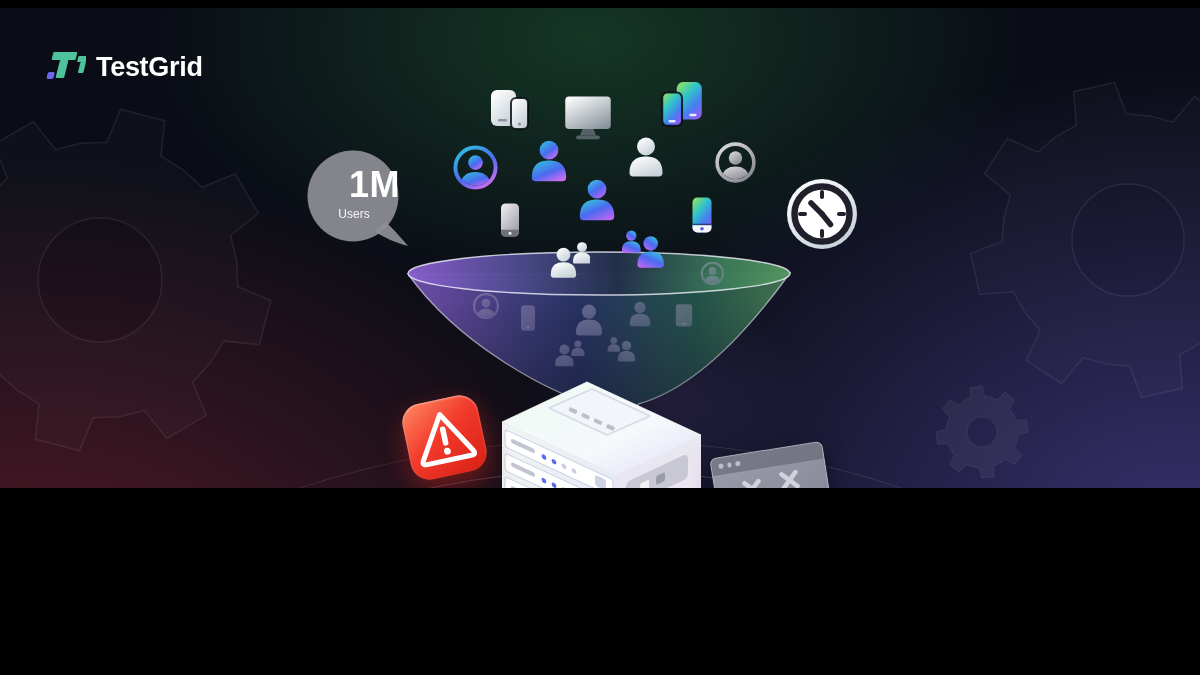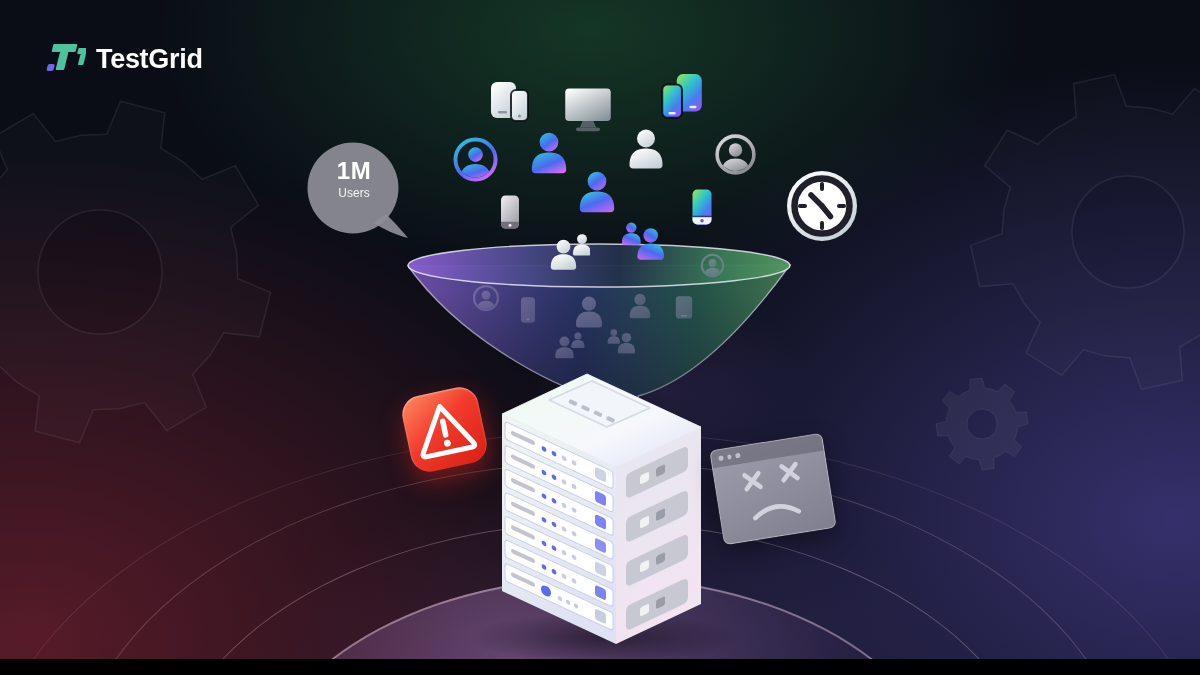--- a/index.html
+++ b/index.html
@@ -1,42 +1,43 @@
 <!DOCTYPE html>
 <html><head>
 <meta charset="utf-8">
 <style>
   html,body{margin:0;padding:0;background:#000;}
   #canvas{
-    position:relative;width:1200px;height:659px;overflow:hidden;
+    position:relative;width:1200px;height:480px;overflow:hidden;
     font-family:"Liberation Sans",sans-serif;
     background:
       radial-gradient(620px 360px at 590px 30px, rgba(22,62,40,.85), rgba(22,62,40,0) 70%),
       radial-gradient(950px 720px at 30px 640px, rgba(94,28,42,.92), rgba(94,28,42,0) 68%),
       radial-gradient(860px 640px at 1175px 520px, rgba(56,50,112,.95), rgba(56,50,112,0) 72%),
       radial-gradient(520px 300px at 600px 700px, rgba(74,54,104,.55), rgba(74,54,104,0) 72%),
       radial-gradient(200px 150px at 665px 390px, rgba(60,45,92,.4), rgba(60,45,92,0) 70%),
       #0a0d16;
+    margin-top: 8px;
   }
   .ring{position:absolute;border-radius:50%;pointer-events:none;}
   #ringD{left:-20px;top:432px;width:1240px;height:760px;border:1.5px solid rgba(232,192,206,.13);}
   #ringA{left:70px;top:462px;width:1060px;height:660px;border:1.5px solid rgba(238,198,212,.22);}
   #ringB{left:160px;top:522px;width:880px;height:560px;border:1.5px solid rgba(240,202,216,.30);}
   #ringC{left:250px;top:577px;width:700px;height:450px;border:2px solid rgba(250,216,230,.42);
     background:radial-gradient(ellipse at 38% 18%, rgba(152,112,172,.5), rgba(60,40,80,.18) 55%, rgba(0,0,0,0) 78%);}
   #gearLayer,#funnelSvg{position:absolute;pointer-events:none;}
   #gearLayer{left:0;top:0;z-index:1;}
   #funnelSvg{left:388px;top:236px;z-index:2;}
   #iconLayer .ic{position:absolute;z-index:4;}
   #iconLayer .ic.faded{z-index:3;}
   #logo{position:absolute;left:46px;top:42px;display:flex;align-items:center;gap:10px;z-index:10;}
   #logo .brand-text{color:#fff;font-size:27px;font-weight:700;letter-spacing:-.3px;}
   #bubble{position:absolute;left:304px;top:140px;width:112px;height:102px;z-index:5;}
   #bubbleText{position:absolute;left:308px;top:158px;width:92px;text-align:center;z-index:6;color:#fff;}
-  #bubbleText .v{font-size:24px;font-weight:700;line-height:1.05;letter-spacing:.5px;}
+  #bubbleText .v{font-size:36px;font-weight:700;line-height:1.05;letter-spacing:.5px;text-align:right;}
   #bubbleText .l{font-size:12px;color:rgba(255,255,255,.93);margin-top:3px;}
   #warning{position:absolute;left:406px;top:391px;width:77px;height:77px;border-radius:19px;
     transform:rotate(-12deg);z-index:6;
     background:linear-gradient(145deg,#ff8a63 0%,#f23b2c 45%,#d71f13 100%);
     box-shadow:0 10px 26px rgba(225,40,28,.45), inset 0 1px 2px rgba(255,255,255,.5);}
   #serverSvg{position:absolute;left:494px;top:366px;z-index:5;}
   #serverShadow{position:absolute;left:470px;top:612px;width:270px;height:52px;border-radius:50%;
     background:radial-gradient(closest-side, rgba(8,6,16,.5), rgba(8,6,16,0));z-index:4;}
   #errWin{position:absolute;left:716px;top:441px;width:112px;height:94px;border-radius:7px;
     transform:rotate(-9deg);z-index:5;overflow:hidden;

